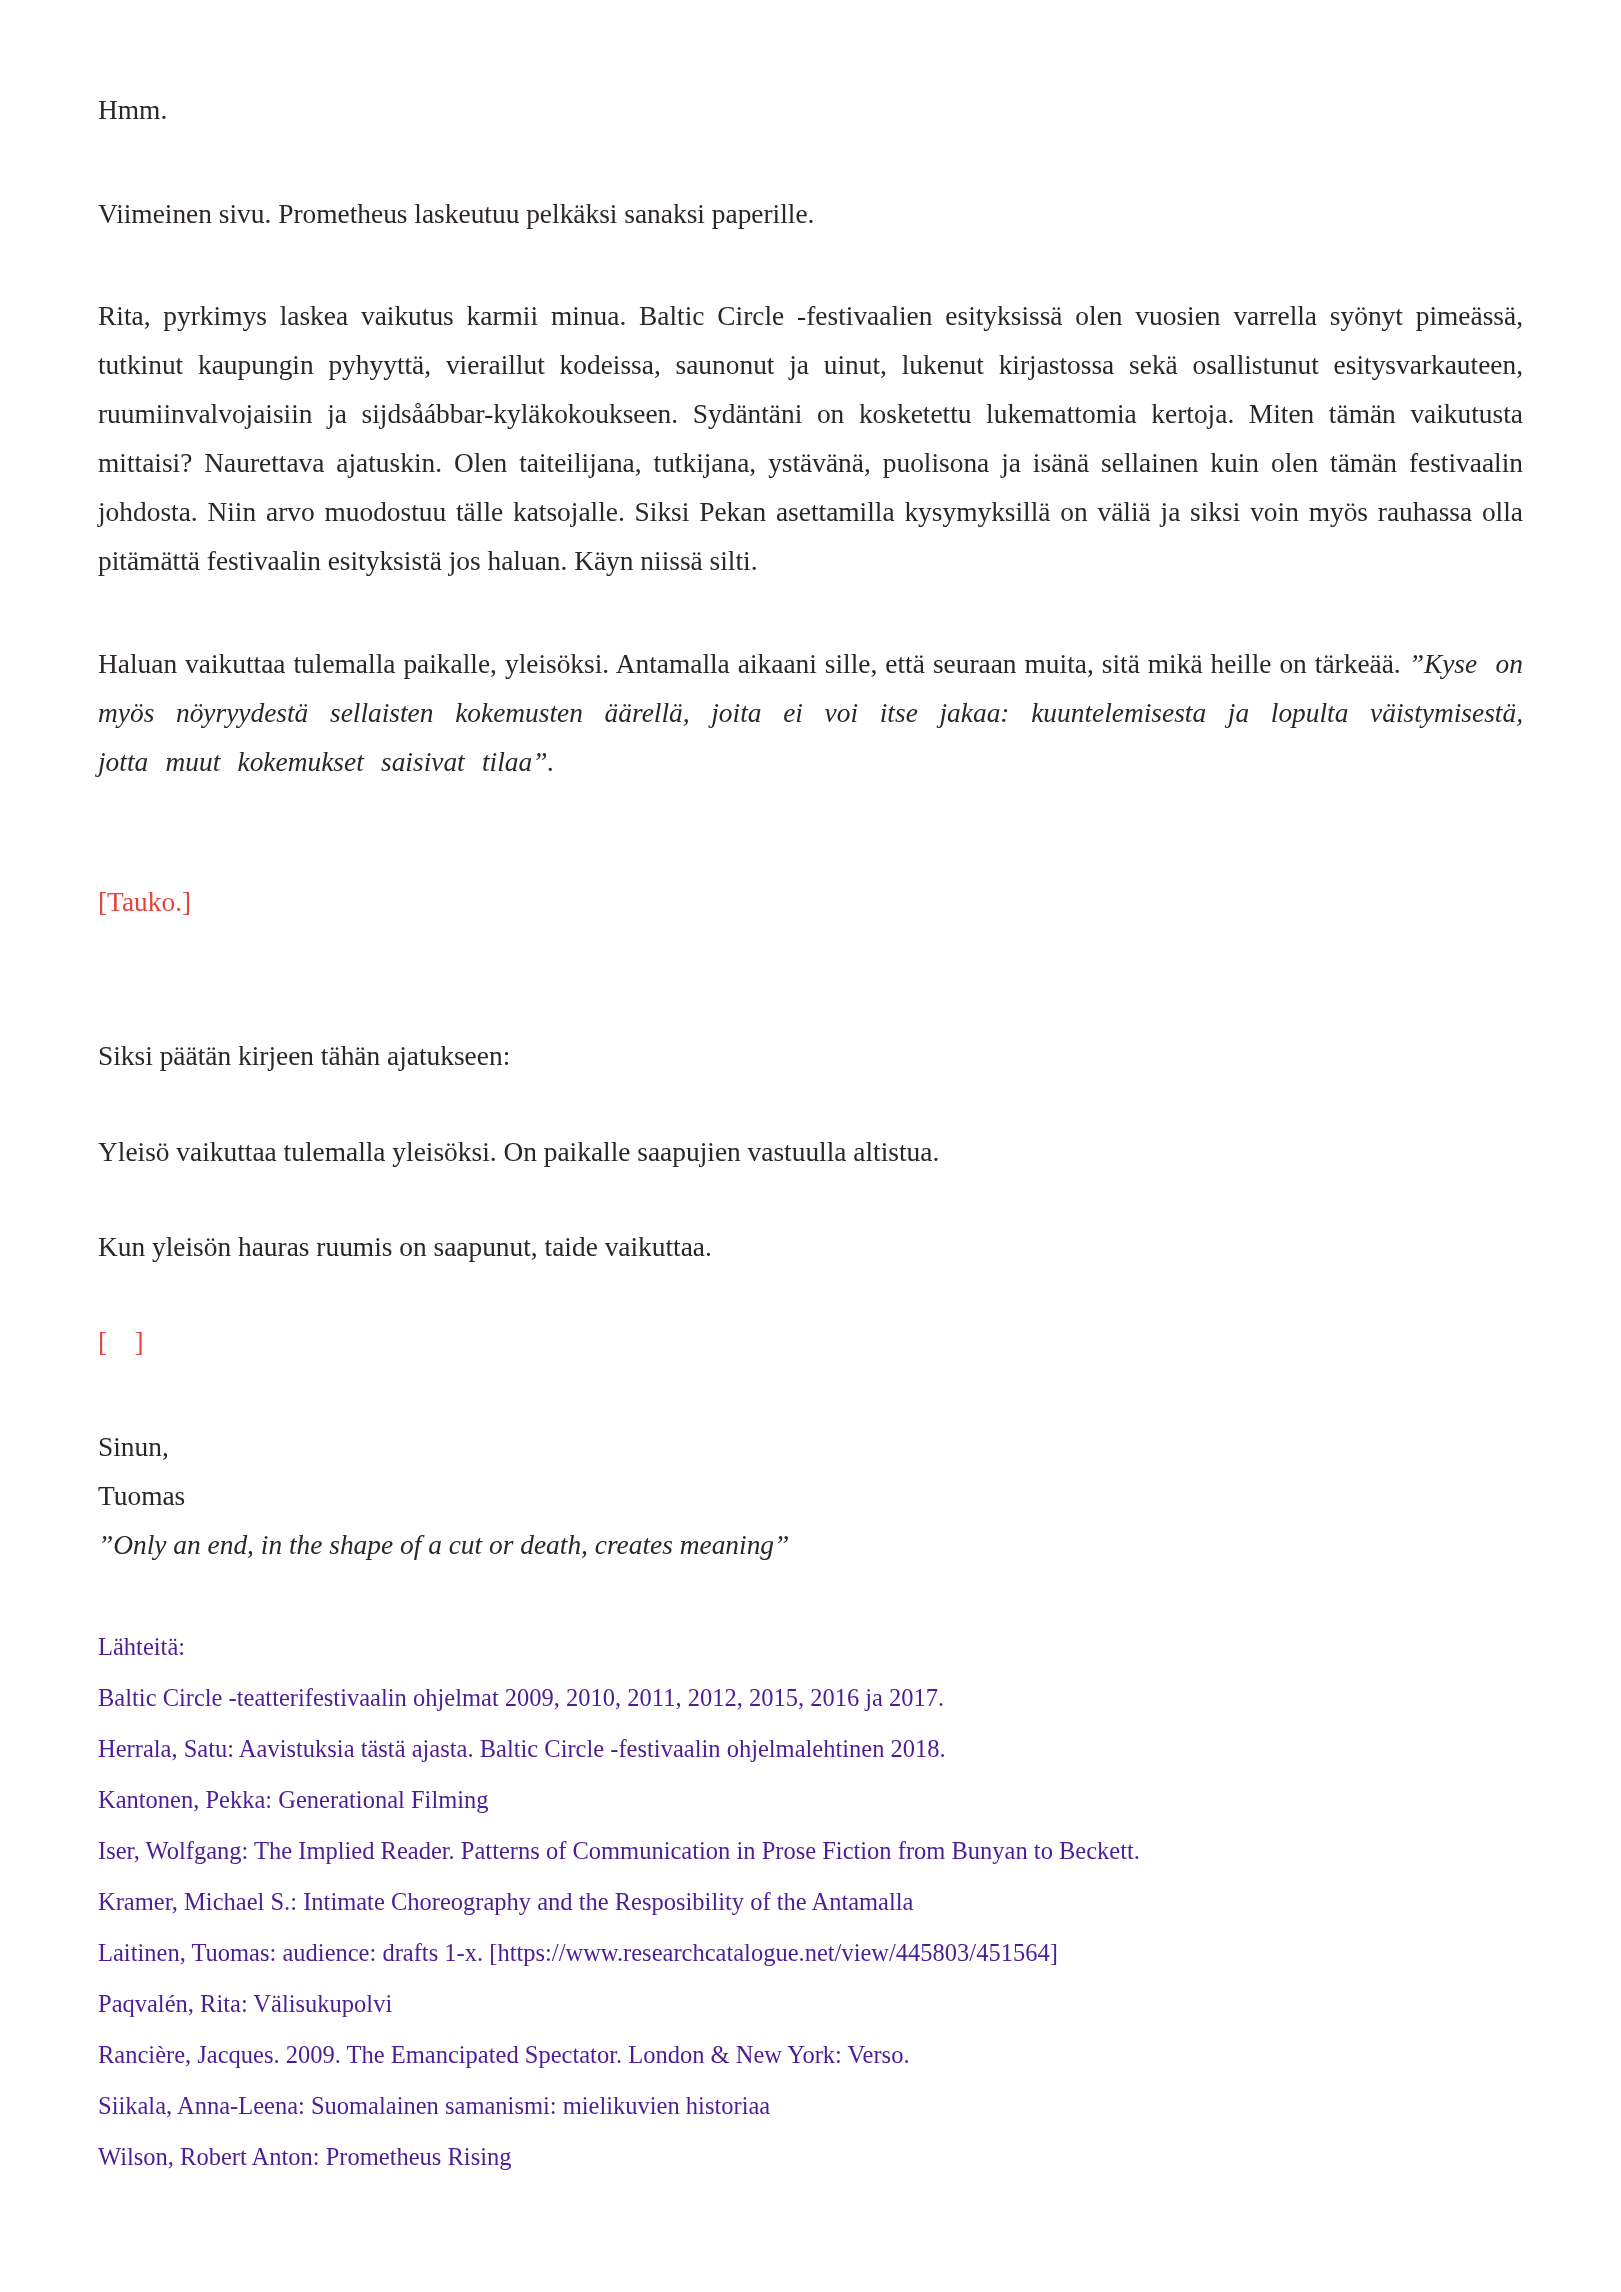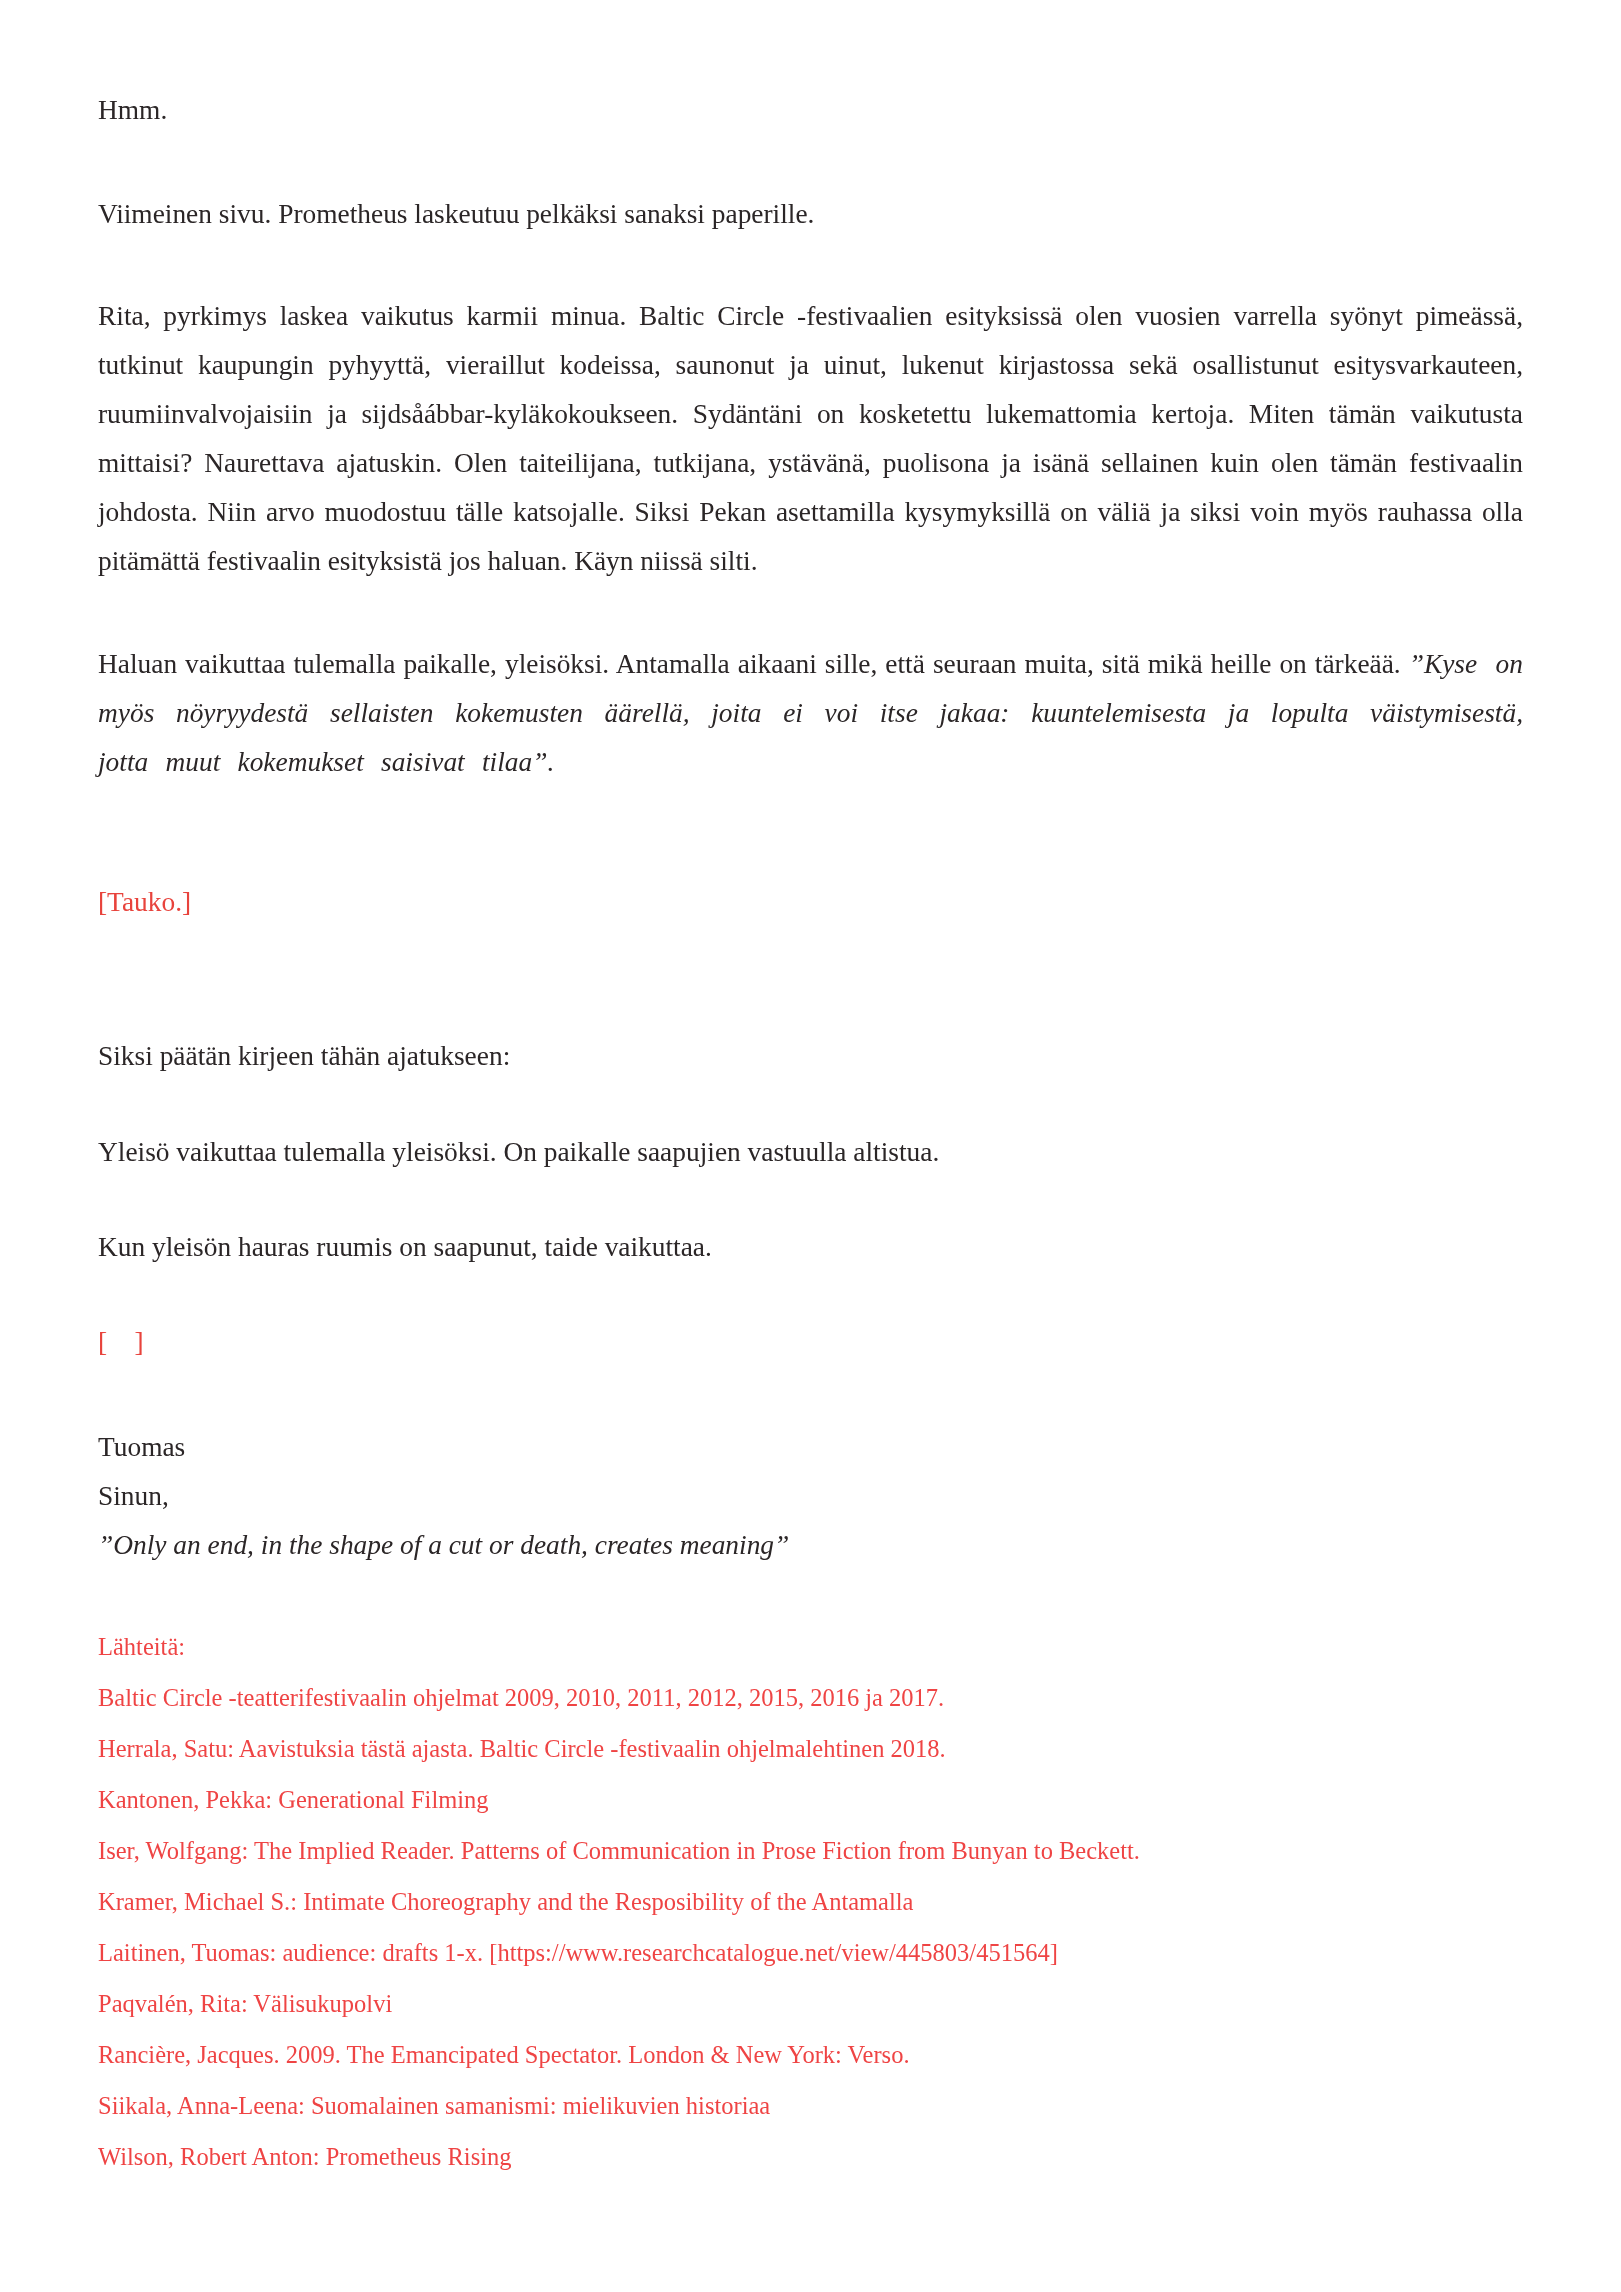--- a/index.html
+++ b/index.html
@@ -22,21 +22,21 @@
   .quote-fi {
     font-style: italic;
     word-spacing: 0.38em;
   }
   .quote-en {
     font-style: italic;
   }
   .accent { color: #e8433c; }
   .pre { white-space: pre; }
   .sources {
-    color: #ef4444;
+    color: #4c1d95;
     font-size: 24.5px;
     line-height: 51px;
     font-family: Liberation Serif, serif;
   }
   .sources p { margin: 0; }
   .mb48  { margin-bottom: 47px; }
   .mb47  { margin-bottom: 46px; }
   .mb52  { margin-bottom: 51px; }
   .mb54  { margin-bottom: 53px; }
   .mb55  { margin-bottom: 54px; }
@@ -62,22 +62,22 @@
 
   <p class="mb48">Siksi päätän kirjeen tähän ajatukseen:</p>
 
   <p class="mb47">Yleisö vaikuttaa tulemalla yleisöksi. On paikalle saapujien vastuulla altistua.</p>
 
   <p class="mb47">Kun yleisön hauras ruumis on saapunut, taide vaikuttaa.</p>
 
   <p class="accent pre mb57">[    ]</p>
 
   <div class="mb52">
+    <p>Sinun,</p>
     <p>Tuomas</p>
-    <p>Sinun,</p>
     <p class="quote-en">”Only an end, in the shape of a cut or death, creates meaning”</p>
   </div>
 
   <section class="sources">
     <p>Lähteitä:</p>
     <p>Baltic Circle -teatterifestivaalin ohjelmat 2009, 2010, 2011, 2012, 2015, 2016 ja 2017.</p>
     <p>Herrala, Satu: Aavistuksia tästä ajasta. Baltic Circle -festivaalin ohjelmalehtinen 2018.</p>
     <p>Kantonen, Pekka: Generational Filming</p>
     <p>Iser, Wolfgang: The Implied Reader. Patterns of Communication in Prose Fiction from Bunyan to Beckett.</p>
     <p>Kramer, Michael S.: Intimate Choreography and the Resposibility of the Antamalla</p>

